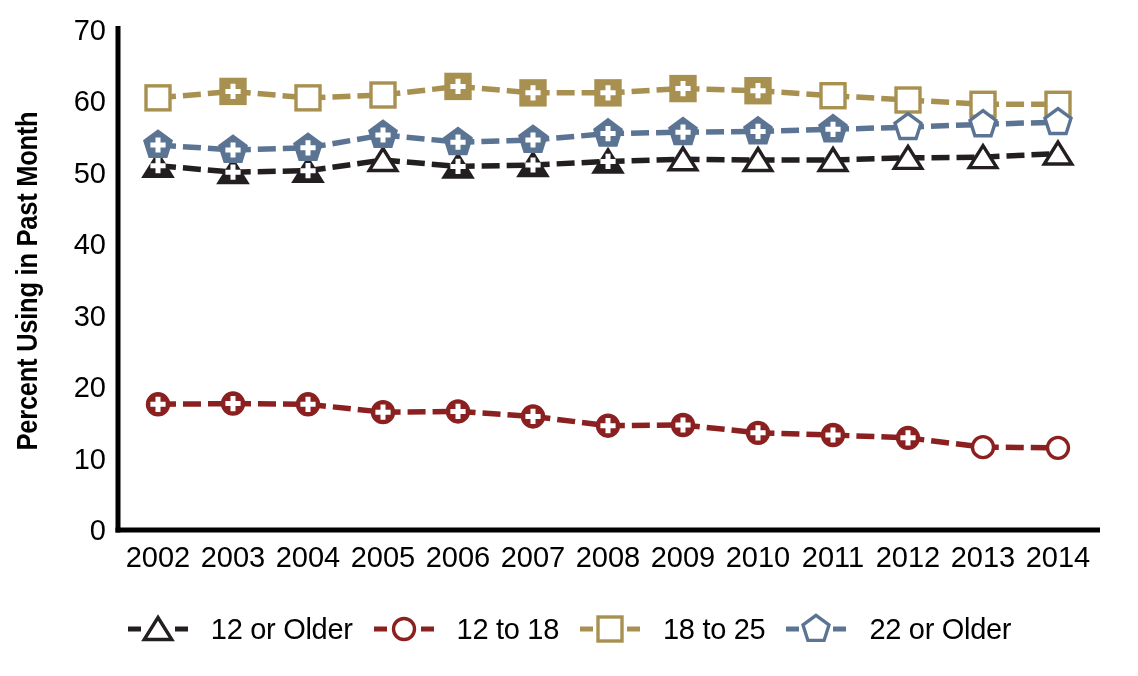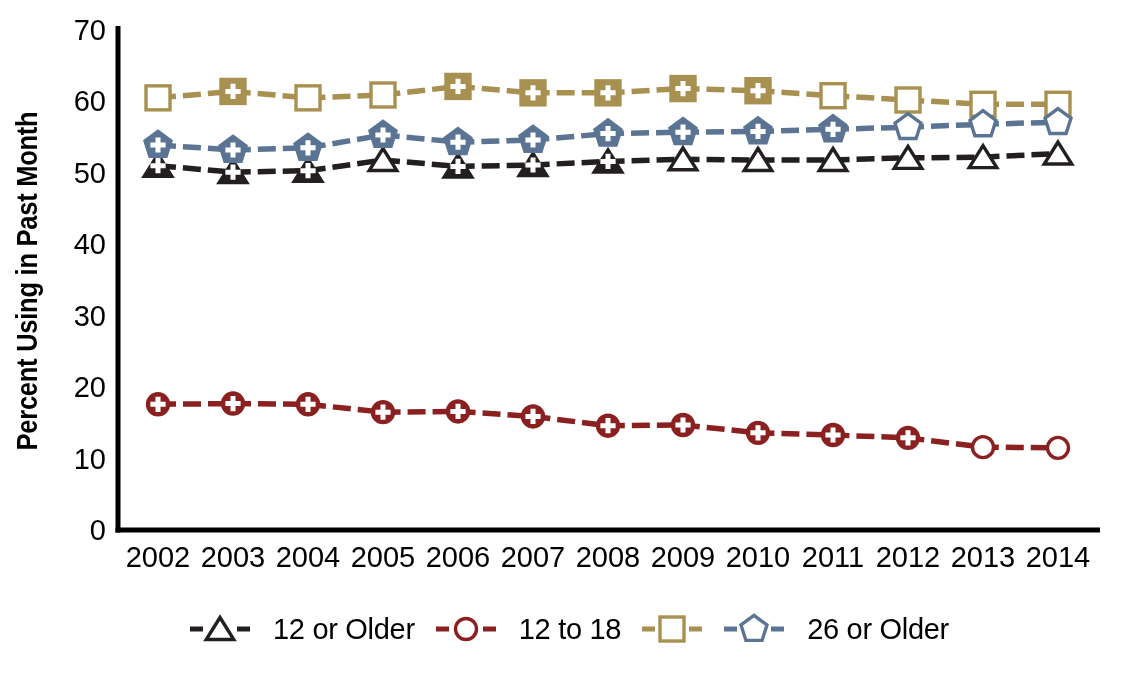--- a/index.html
+++ b/index.html
@@ -281,24 +281,25 @@
         </svg>
         <span class="label">12 to 18</span>
       </div>
       <div class="legend-item">
         <svg width="62" height="34" viewBox="0 0 62 34">
           <path d="M1,17 H14 M48,17 H61" stroke="#a89150" stroke-width="5"></path>
           <g transform="translate(31,17)">
             <rect x="-12" y="-12" width="24" height="24" stroke="#a89150" stroke-width="3.4" stroke-linejoin="miter" fill="#ffffff"></rect>
           </g>
         </svg>
+        <span class="label">18 to 25</span>
       </div>
       <div class="legend-item">
         <svg width="62" height="34" viewBox="0 0 62 34">
           <path d="M1,17 H14 M48,17 H61" stroke="#5b7493" stroke-width="5"></path>
           <g transform="translate(31,17)">
             <path d="M0,-13.6 L13,-4 L8.1,11.4 L-8.1,11.4 L-13,-4 Z" stroke="#5b7493" stroke-width="3.4" stroke-linejoin="miter" fill="#ffffff"></path>
           </g>
         </svg>
-        <span class="label">26 or Older</span>
+        <span class="label">22 or Older</span>
       </div>
     </div>
 </div>
 
 </body></html>

